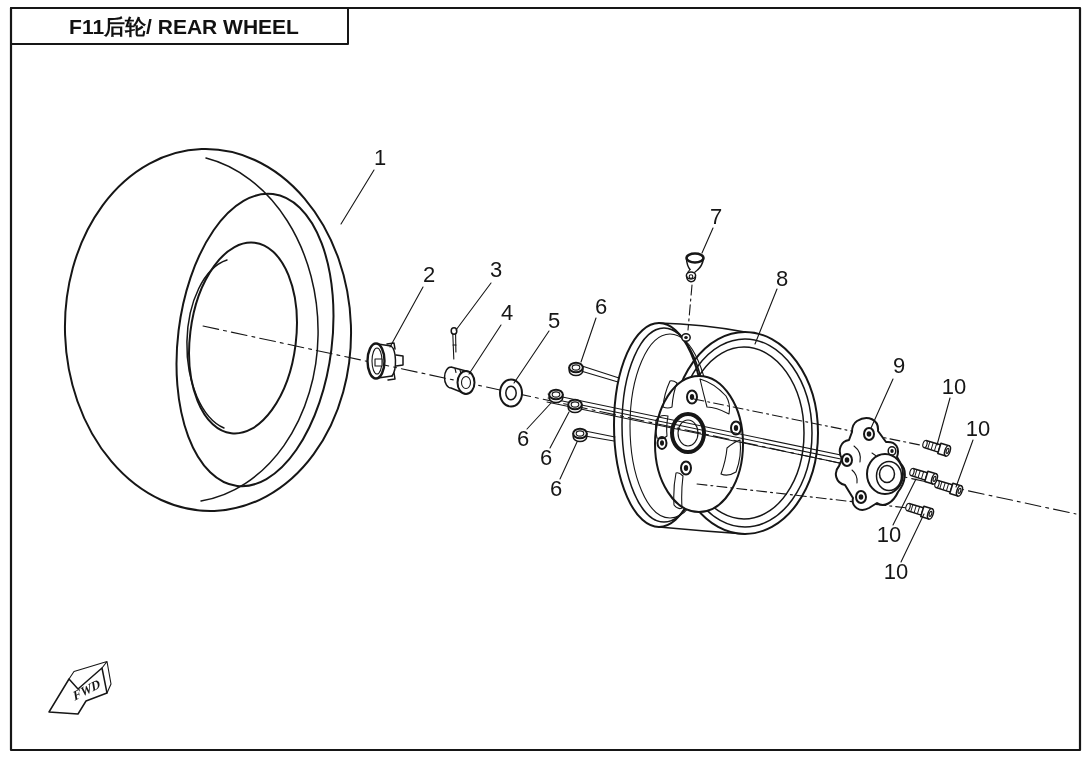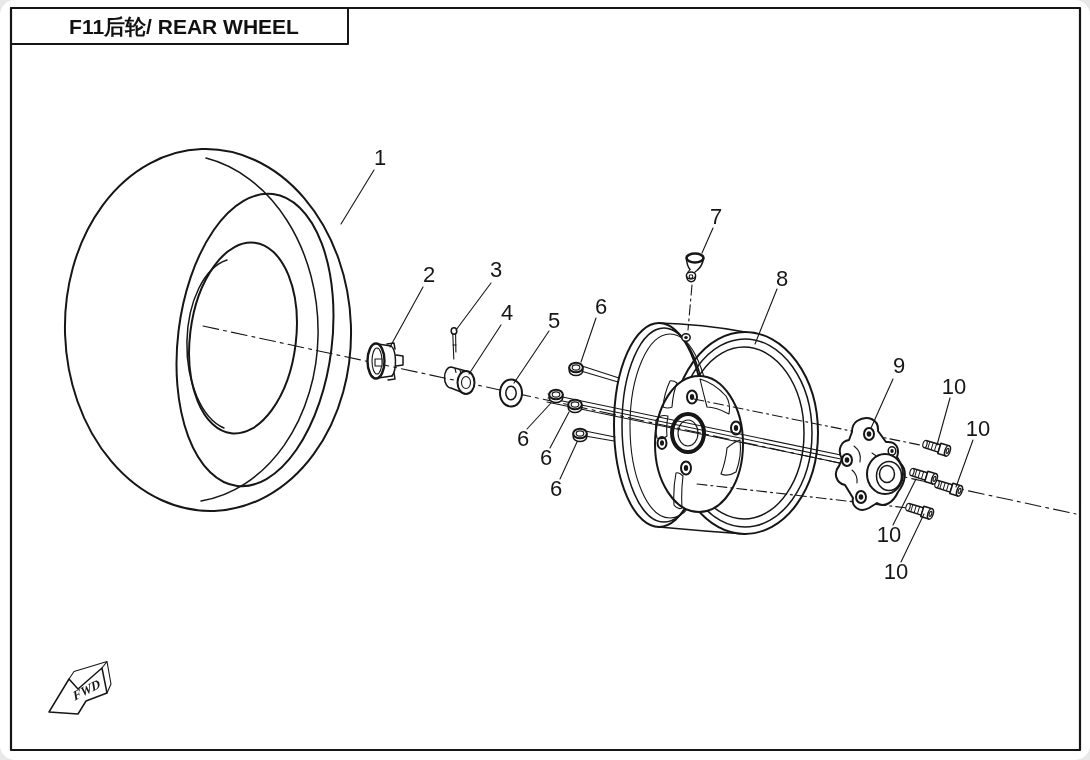--- a/index.html
+++ b/index.html
@@ -1,17 +1,17 @@
 <!DOCTYPE html>
 <html><head>
 <meta charset="utf-8">
 <style>
   html,body{margin:0;padding:0;background:#e8e8e8;}
   .page{position:relative;width:1090px;height:760px;background:#ffffff;overflow:hidden;
-        font-family:"Liberation Sans","DejaVu Sans",sans-serif;border-radius:15px;}
+        font-family:"Liberation Sans","DejaVu Sans",sans-serif;}
   svg{position:absolute;left:0;top:0;}
   .ln{stroke:#161616;fill:none;stroke-linecap:round;stroke-linejoin:round;}
   .w2{stroke-width:2;}
   .w16{stroke-width:1.5;}
   .w11{stroke-width:1.1;}
   .whitefill{fill:#ffffff;}
   .blackfill{fill:#161616;stroke:none;}
   .dash{stroke-dasharray:16 5 3 5;}
   .dash2{stroke-dasharray:10 4 2 4;}
   .callout{font-family:"Liberation Sans","DejaVu Sans",sans-serif;font-size:22px;font-weight:400;

